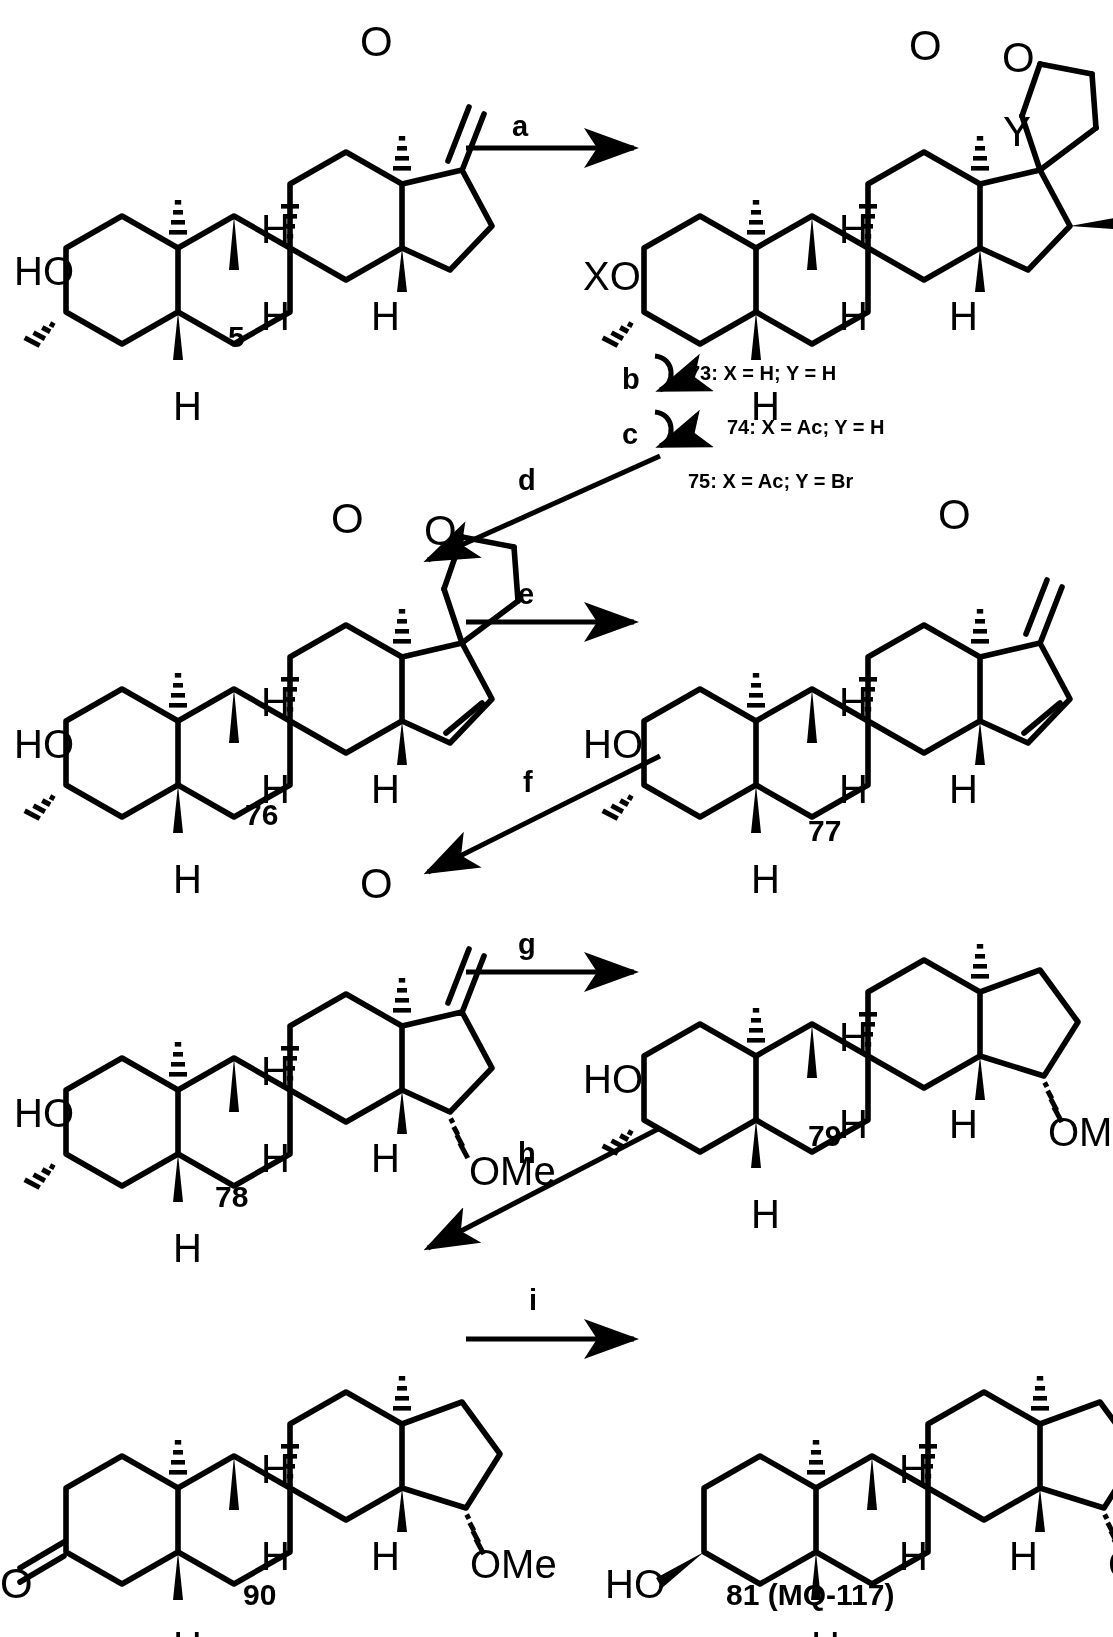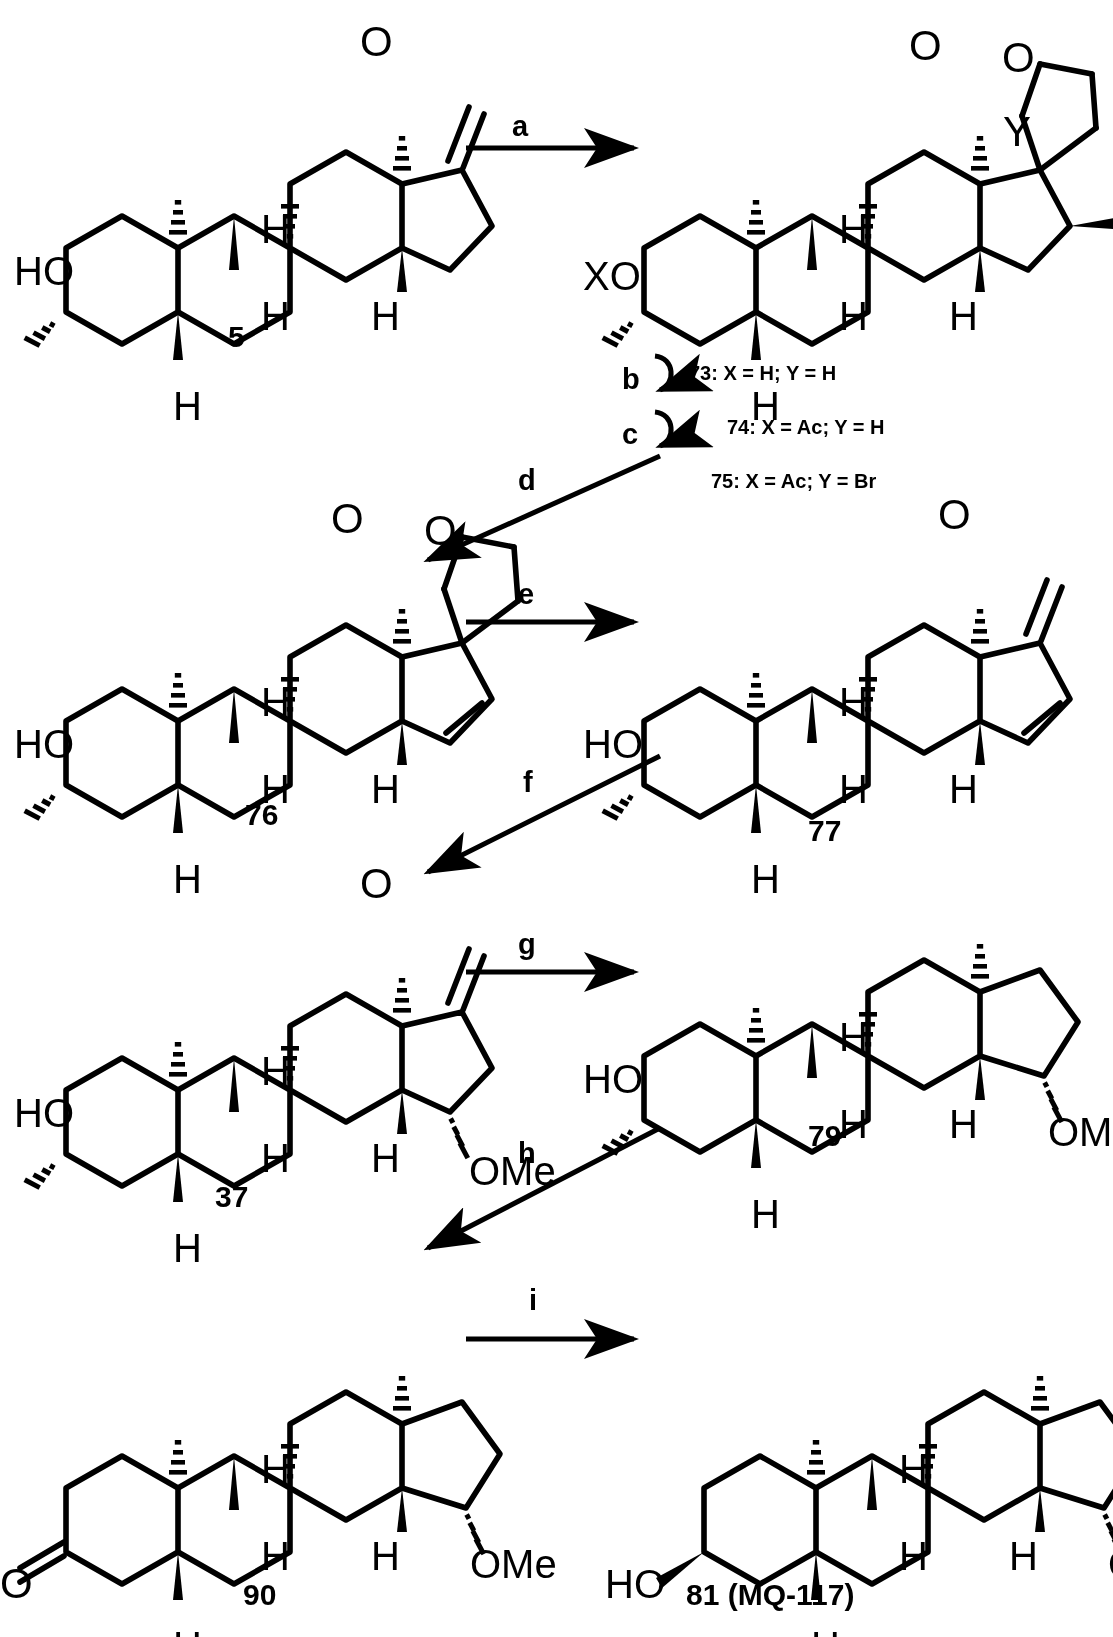--- a/index.html
+++ b/index.html
@@ -378,28 +378,28 @@
   <text x="1009" y="1570" font-size="40" fill="#000">H</text>
   <text x="811" y="1660" font-size="40" fill="#000">H</text>
   <text x="1108" y="1578" font-size="40" fill="#000">OMe</text>
 
 </svg>
 
 <div class="lbl" style="left:228px;top:322px">5</div>
 
 <div class="bracket-txt" style="left:689px;top:327px">73: X = H; Y = H</div>
 <div class="bracket-txt" style="left:727px;top:381px">74: X = Ac; Y = H</div>
-<div class="bracket-txt" style="left:711px;top:435px">75: X = Ac; Y = Br</div>
+<div class="bracket-txt" style="left:688px;top:435px">75: X = Ac; Y = Br</div>
 
 <div class="lbl" style="left:245px;top:800px">76</div>
 <div class="lbl" style="left:808px;top:816px">77</div>
-<div class="lbl" style="left:215px;top:1182px">37</div>
+<div class="lbl" style="left:215px;top:1182px">78</div>
 <div class="lbl" style="left:808px;top:1121px">79</div>
 <div class="lbl" style="left:243px;top:1580px">90</div>
-<div class="lbl" style="left:686px;top:1580px">81 (MQ-117)</div>
+<div class="lbl" style="left:726px;top:1580px">81 (MQ-117)</div>
 
 <div class="cond" style="left:512px;top:112px">a</div>
 <div class="cond" style="left:622px;top:365px">b</div>
 <div class="cond" style="left:622px;top:420px">c</div>
 <div class="cond" style="left:518px;top:466px">d</div>
 <div class="cond" style="left:518px;top:580px">e</div>
 <div class="cond" style="left:523px;top:768px">f</div>
 <div class="cond" style="left:518px;top:930px">g</div>
 <div class="cond" style="left:518px;top:1139px">h</div>
 <div class="cond" style="left:529px;top:1286px">i</div>

